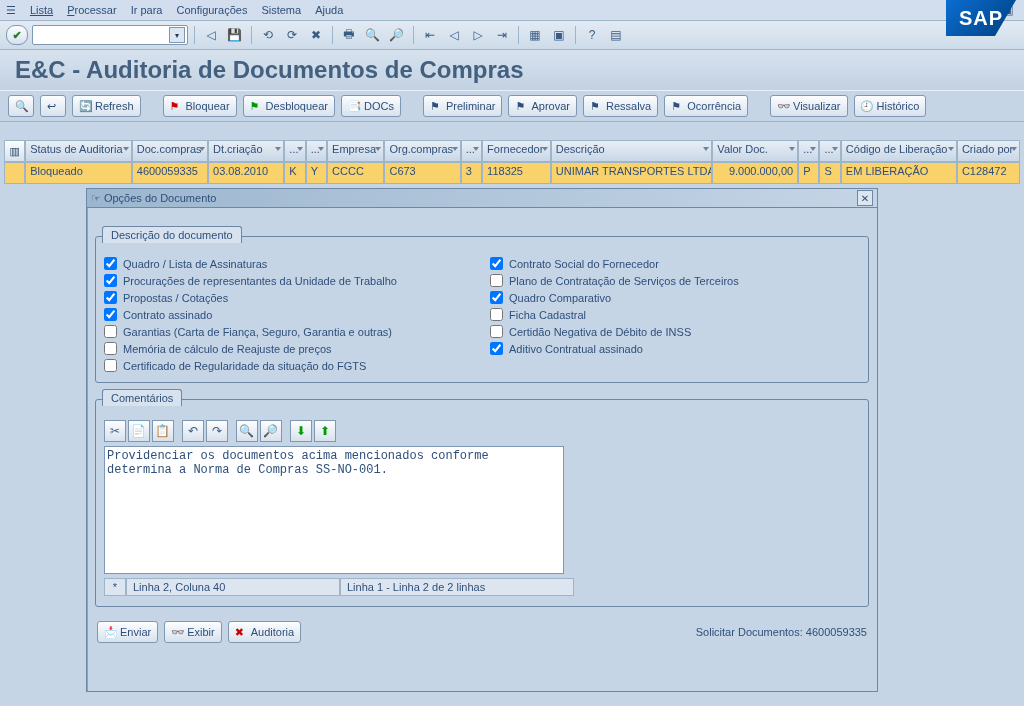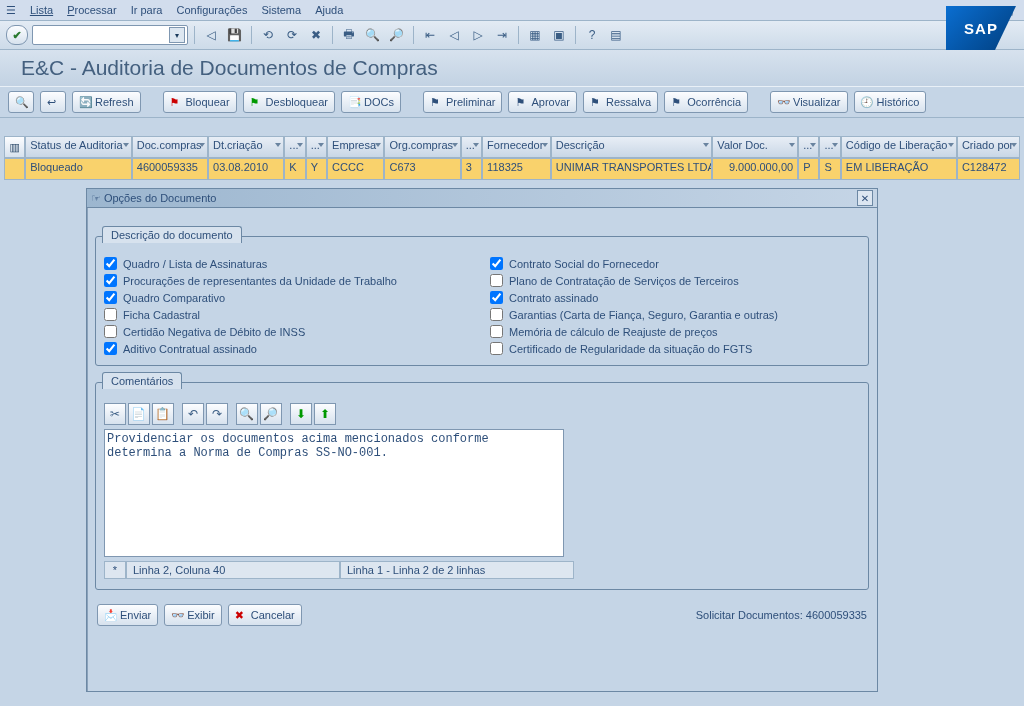--- a/index.html
+++ b/index.html
@@ -6,21 +6,21 @@
 body{width:1024px;height:706px}
 .menubar{height:20px;display:flex;align-items:center;padding:0 6px;gap:14px;background:#d2dded;border-bottom:1px solid #9db4c9}
 .menubar .item{color:#2e4f7a;cursor:default}
 .menubar .item u{text-decoration:underline}
 .win-icons{margin-left:auto;display:flex;gap:2px}
 .toolbar{height:24px;display:flex;align-items:center;padding:2px 6px;gap:4px;background:linear-gradient(#e3ebf4,#cddbe9);border-bottom:1px solid #9db4c9}
 .combo{width:150px;height:18px;background:#fff;border:1px solid #7f97b1;border-radius:2px;display:flex;align-items:center;justify-content:flex-end;padding:0 2px}
 .combo .dd{width:14px;height:14px;background:#dde7f1;border:1px solid #7f97b1;display:flex;align-items:center;justify-content:center;font-size:8px}
 .tbtn{width:18px;height:18px;display:inline-flex;align-items:center;justify-content:center;border:1px solid transparent;color:#3a5d84;font-size:12px}
 .sep{width:1px;height:18px;background:#9db4c9;margin:0 2px}
-.title{font-size:21px;font-weight:normal;color:#44607f;padding:6px 21px;background:linear-gradient(#d7e2ee,#c2d2e3)}
+.title{font-size:24px;font-weight:bold;color:#44607f;padding:6px 15px;background:linear-gradient(#d7e2ee,#c2d2e3)}
 .btnrow{display:flex;align-items:center;gap:6px;padding:4px 8px;background:#c5d5e6;border-top:1px solid #e9f0f7;border-bottom:1px solid #9db4c9;flex-wrap:nowrap}
 .sapbtn{height:20px;display:inline-flex;align-items:center;gap:4px;padding:0 6px;background:linear-gradient(#fcfdff,#d7e2ee);border:1px solid #7f97b1;border-radius:3px;color:#2e4f7a;cursor:default}
 .sapbtn .ic{width:12px;height:12px;display:inline-block}
 .gap{width:10px}
 .grid{margin:18px 4px 0 4px}
 .gridhead,.gridrow{display:flex}
 .gcell{border:1px solid #9db4c9;padding:2px 4px;height:16px;overflow:hidden;white-space:nowrap;text-overflow:clip;font-size:11px}
 .gridhead .gcell{background:linear-gradient(#e8eef6,#c9d7e6);color:#2e4f7a;position:relative}
 .gridhead .gcell::after{content:"";position:absolute;right:2px;top:6px;border-left:3px solid transparent;border-right:3px solid transparent;border-top:4px solid #6a84a0}
 .gridrow .gcell{background:#f9d26c;color:#2e4f7a}
@@ -36,21 +36,21 @@
 .chk{display:flex;align-items:center;gap:6px;color:#2e4f7a}
 .chk input{width:13px;height:13px;margin:0}
 textarea.comment{width:454px;height:122px;resize:none;font-family:"Courier New",monospace;font-size:12px;color:#2e4f7a;background:#fff;border:1px solid #7f97b1;padding:2px}
 .editbar{display:flex;gap:2px;margin-bottom:4px}
 .editbar .tbtn{border:1px solid #7f97b1;background:linear-gradient(#fcfdff,#d7e2ee);width:20px;height:20px}
 .status{display:flex;margin-top:2px}
 .status .cell{border:1px solid #9db4c9;background:#dde6f0;padding:2px 6px;color:#2e4f7a}
 .status .cell.ast{width:8px;text-align:center}
 .dlgfoot{display:flex;align-items:center;gap:6px;padding:6px 10px}
 .dlgfoot .req{margin-left:auto;color:#2e4f7a}
-.sap-logo{position:absolute;right:8px;top:6px;width:70px;height:44px;background:linear-gradient(135deg,#0a6ed1,#003e7e);color:#fff;font-weight:bold;font-size:15px;display:flex;align-items:center;justify-content:center;clip-path:polygon(0 0,100% 0,70% 100%,0 100%);letter-spacing:1px}
+.sap-logo{position:absolute;right:8px;top:0;width:70px;height:36px;background:linear-gradient(135deg,#0a6ed1,#003e7e);color:#fff;font-weight:bold;font-size:20px;display:flex;align-items:center;justify-content:center;clip-path:polygon(0 0,100% 0,70% 100%,0 100%);letter-spacing:1px}
 .okbtn{width:20px;height:18px;display:inline-flex;align-items:center;justify-content:center;border:1px solid #7f97b1;border-radius:9px;background:linear-gradient(#fcfdff,#d7e2ee);color:#2a7a2f;font-weight:bold}
 </style>
 </head>
 <body>
 
 <div class="menubar">
   <span class="item">☰</span>
   <span class="item"><u>Lista</u></span>
   <span class="item"><u>P</u><span>rocessar</span></span>
   <span class="item">Ir para</span>
@@ -206,20 +206,24 @@
             <input type="checkbox" checked="" style="">
             <span>Contrato Social do Fornecedor</span>
           </label>
           <label class="chk">
             <input type="checkbox" checked="" style="">
             <span>Procurações de representantes da Unidade de Trabalho</span>
           </label>
           <label class="chk">
             <input type="checkbox" style="">
             <span>Plano de Contratação de Serviços de Terceiros</span>
+          </label>
+          <label class="chk">
+            <input type="checkbox" checked="" style="">
+            <span>Propostas / Cotações</span>
           </label>
           <label class="chk">
             <input type="checkbox" checked="" style="">
             <span>Quadro Comparativo</span>
           </label>
           <label class="chk">
             <input type="checkbox" checked="" style="">
             <span>Contrato assinado</span>
           </label>
           <label class="chk">
@@ -281,17 +285,17 @@
     <span class="sapbtn">
         <span class="ic">📩</span>
         <span>Enviar</span>
       </span>
     <span class="sapbtn">
         <span class="ic">👓</span>
         <span>Exibir</span>
       </span>
     <span class="sapbtn">
         <span class="ic" style="color:#c00">✖</span>
-        <span>Cancelar</span>
+        <span>Auditoria</span>
       </span>
     <span class="req">Solicitar Documentos: 4600059335</span>
   </div>
 </div>
 
 </body></html>

